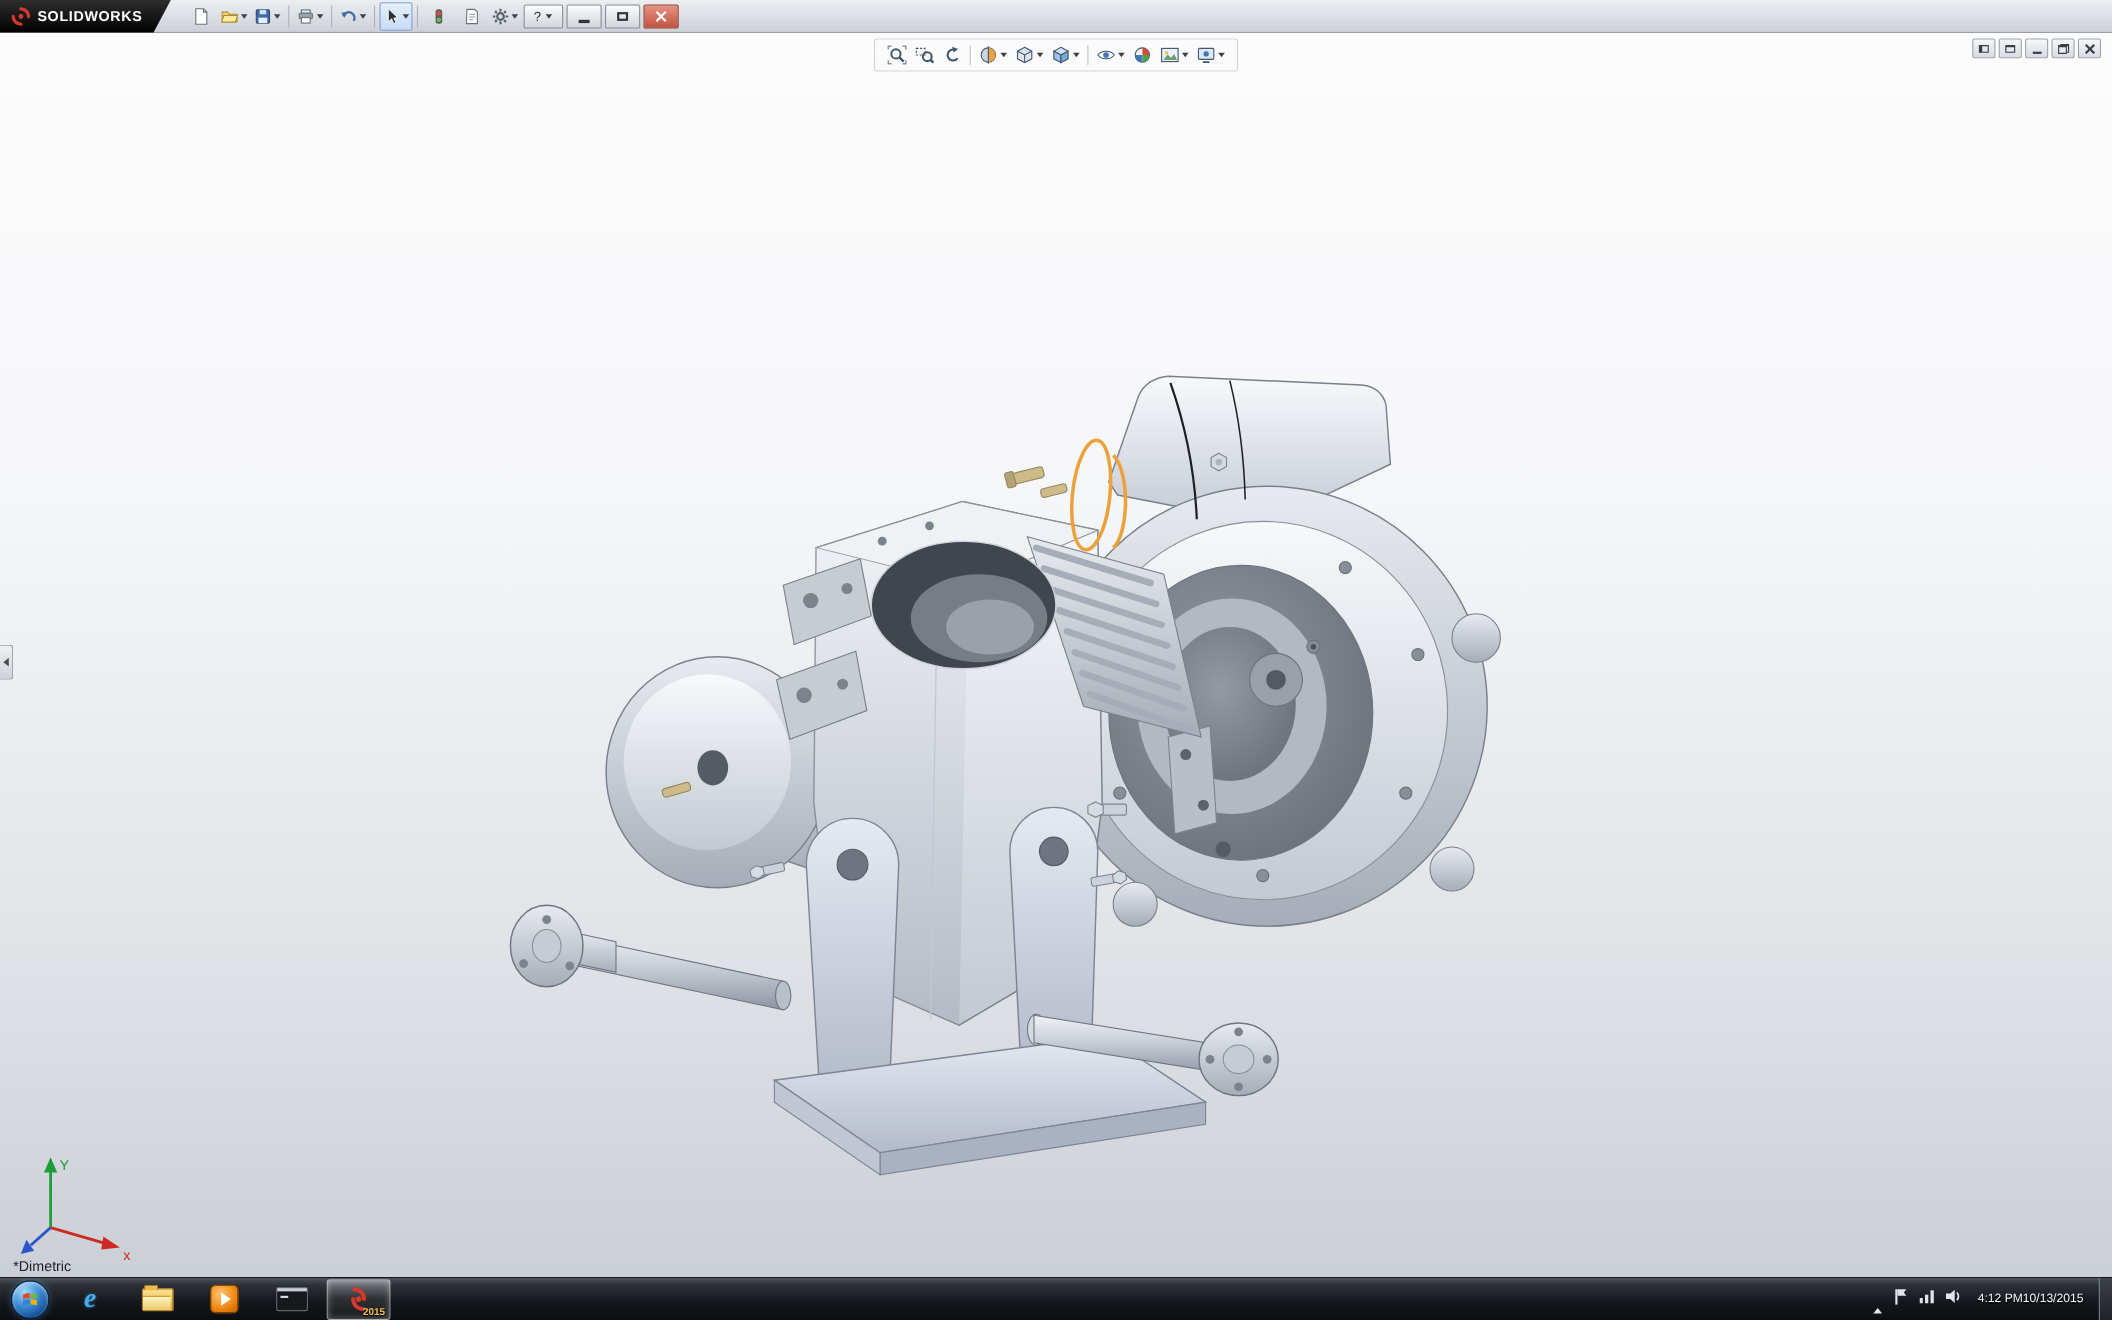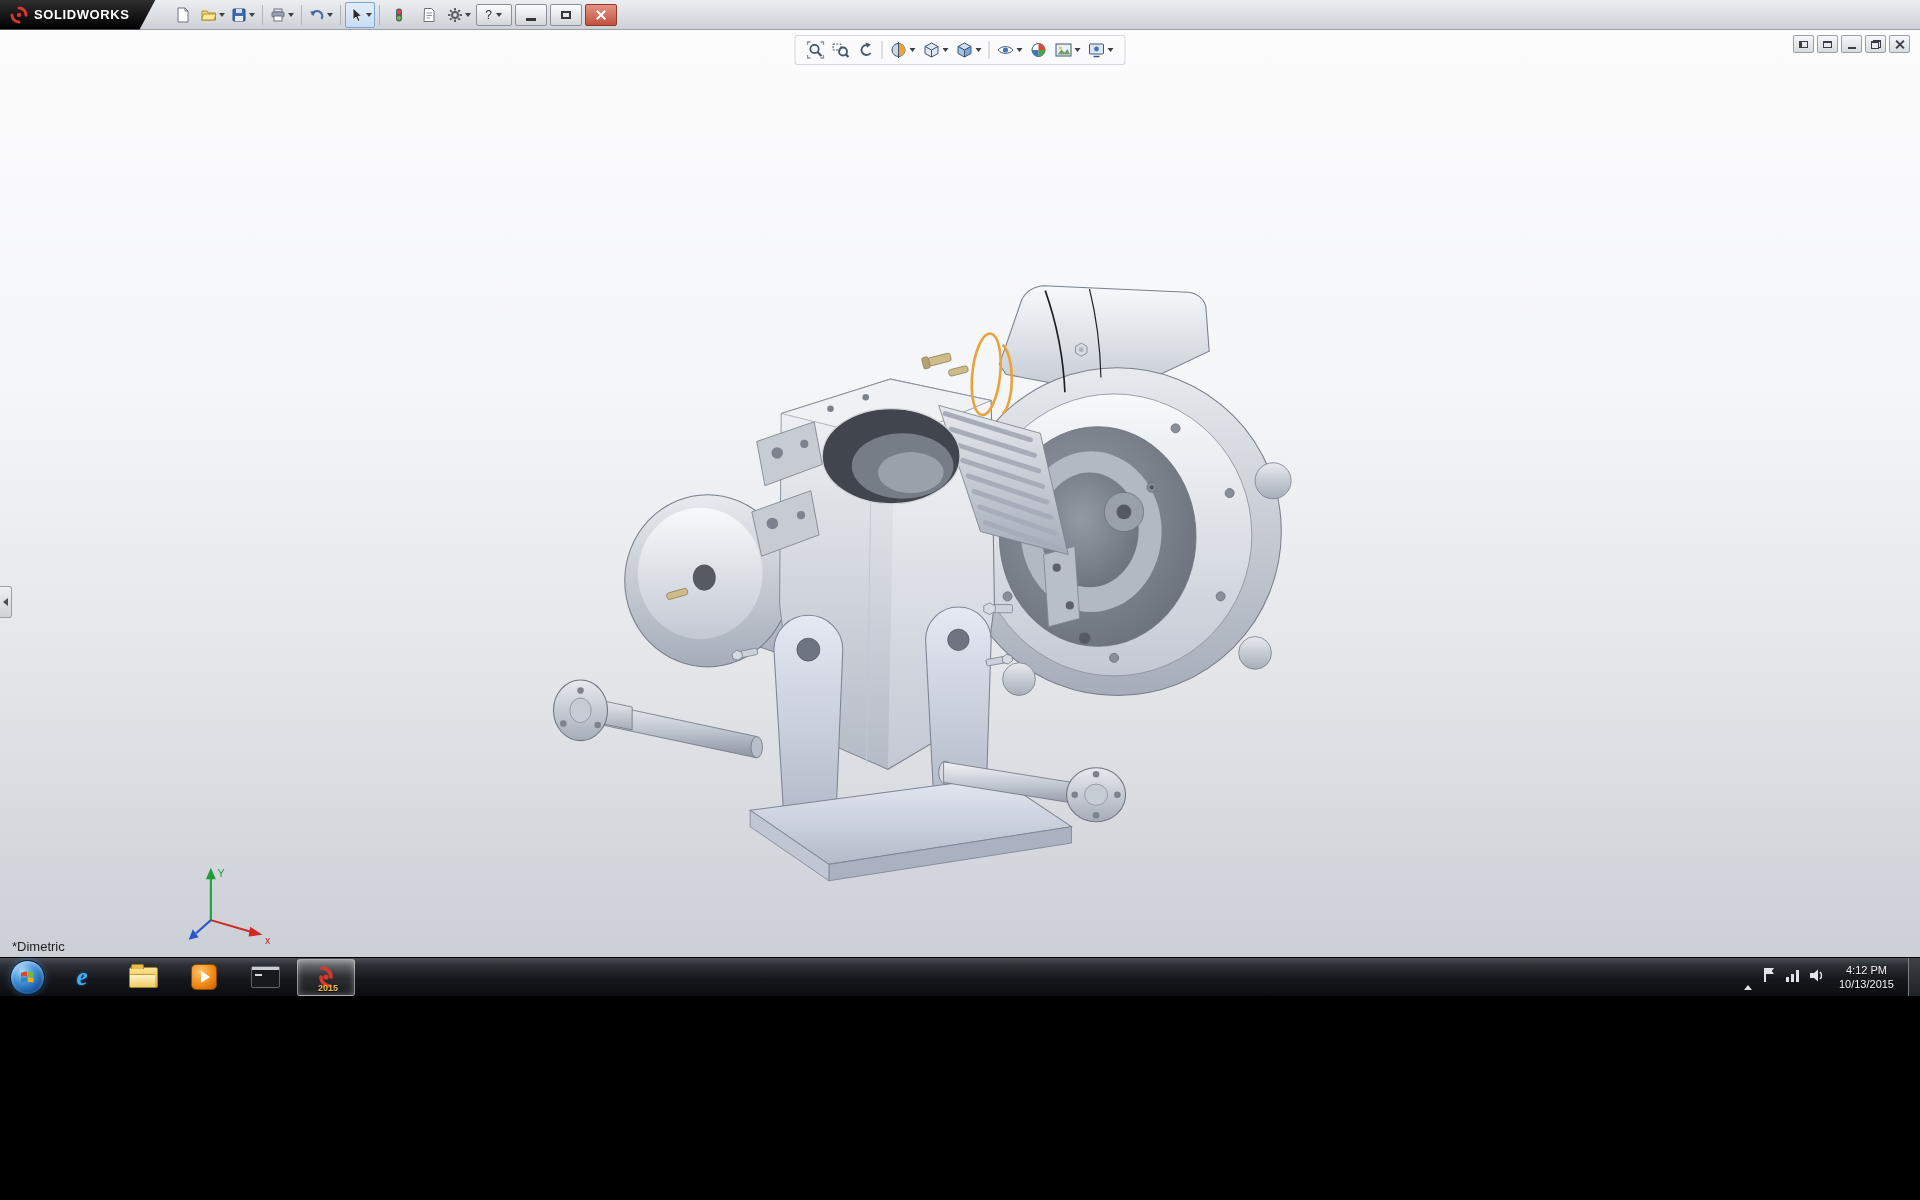--- a/index.html
+++ b/index.html
@@ -1,16 +1,16 @@
 <!DOCTYPE html>
 <html><head>
 <meta charset="utf-8">
 <style>
   html,body{margin:0;padding:0;background:#000;}
-  .screen{position:relative;width:1920px;height:996px;overflow:hidden;
+  .screen{position:relative;width:1920px;height:1200px;overflow:hidden;
           font-family:"Liberation Sans",sans-serif;background:#dcdee2;}
 
   
   .titlebar{position:absolute;top:0;left:0;right:0;height:30px;box-sizing:border-box;
             display:flex;align-items:center;gap:2px;z-index:20;
             background:linear-gradient(#eceef1,#cdd1d7);border-bottom:1px solid #9aa0a8;}
   .logo{display:flex;align-items:center;gap:6px;height:30px;padding:0 26px 0 10px;
         background:linear-gradient(#2e2e2e,#000);color:#fff;
         clip-path:polygon(0 0,100% 0,calc(100% - 16px) 100%,0 100%);}
   .logo-text{font-size:13px;font-weight:bold;letter-spacing:.6px;}
@@ -91,26 +91,26 @@
           background:#e9bc4e;border:1px solid #a87f23;border-bottom:none;border-radius:2px 2px 0 0;}
   .folder::after{content:"";position:absolute;left:0;bottom:0;width:25px;height:12px;
           background:linear-gradient(#fdf3c2,#eecb6a);border-top:1px solid #c79b36;}
   .media{width:24px;height:24px;border-radius:5px;position:relative;
          background:radial-gradient(circle at 35% 30%,#ffc470,#ef8711 60%,#c05e00);border:1px solid #8a4a00;}
   .media::after{content:"";position:absolute;left:9px;top:6px;width:0;height:0;
          border-left:9px solid #fff;border-top:6px solid transparent;border-bottom:6px solid transparent;}
   .cmd{position:relative;width:27px;height:20px;background:#17191c;border:1px solid #60666d;border-radius:2px;}
   .cmd::before{content:"";position:absolute;top:0;left:0;right:0;height:3px;background:#c9ced4;}
   .cmd::after{content:"";position:absolute;left:3px;top:7px;width:7px;height:2px;background:#d7dbe0;}
-  .sw-badge{position:absolute;right:16px;bottom:2px;font-size:9px;font-weight:bold;color:#f2c14e;
+  .sw-badge{position:absolute;right:4px;bottom:2px;font-size:9px;font-weight:bold;color:#f2c14e;
             text-shadow:0 1px 1px #000;}
   .tray{margin-left:auto;display:flex;align-items:center;gap:10px;height:100%;padding-left:8px;}
   .tray-up{width:0;height:0;border-left:4px solid transparent;border-right:4px solid transparent;
            border-bottom:5px solid #e0e4e9;}
-  .clock{display:flex;flex-direction:column;align-items:center;justify-content:center;
+  .clock{display:flex;flex-direction:row;align-items:flex-end;justify-content:center;
          color:#f3f5f7;font-size:11px;line-height:14px;text-shadow:0 1px 1px #000;padding:0 4px;}
   .show-desktop{width:11px;height:100%;border-left:1px solid #7a8088;
          background:linear-gradient(180deg,#3d4248,#1f2226);}
 </style>
 </head>
 <body>
 
 <div class="screen">
 
   <header class="titlebar">

